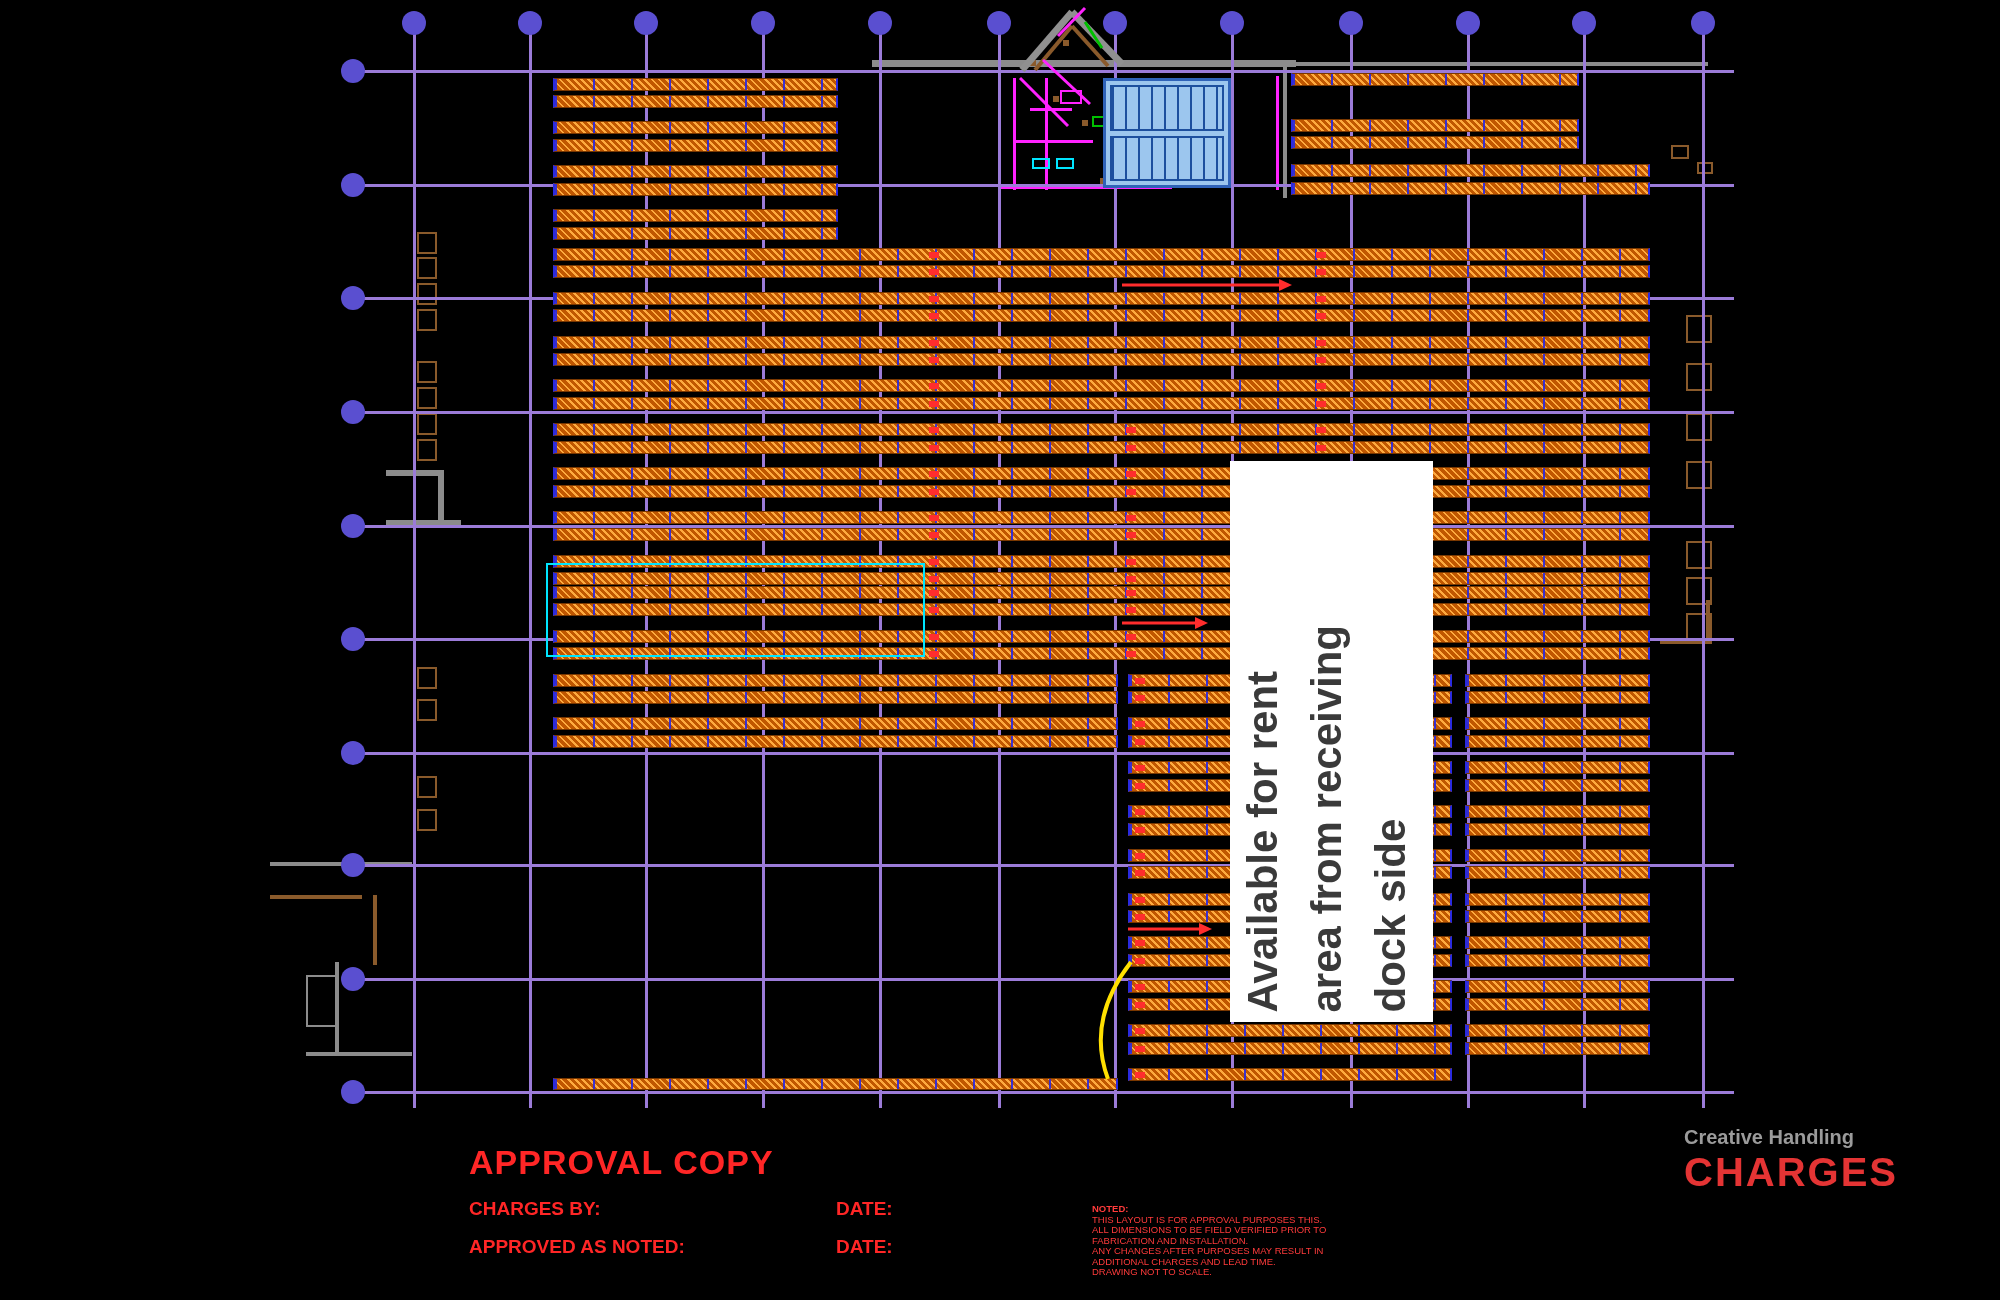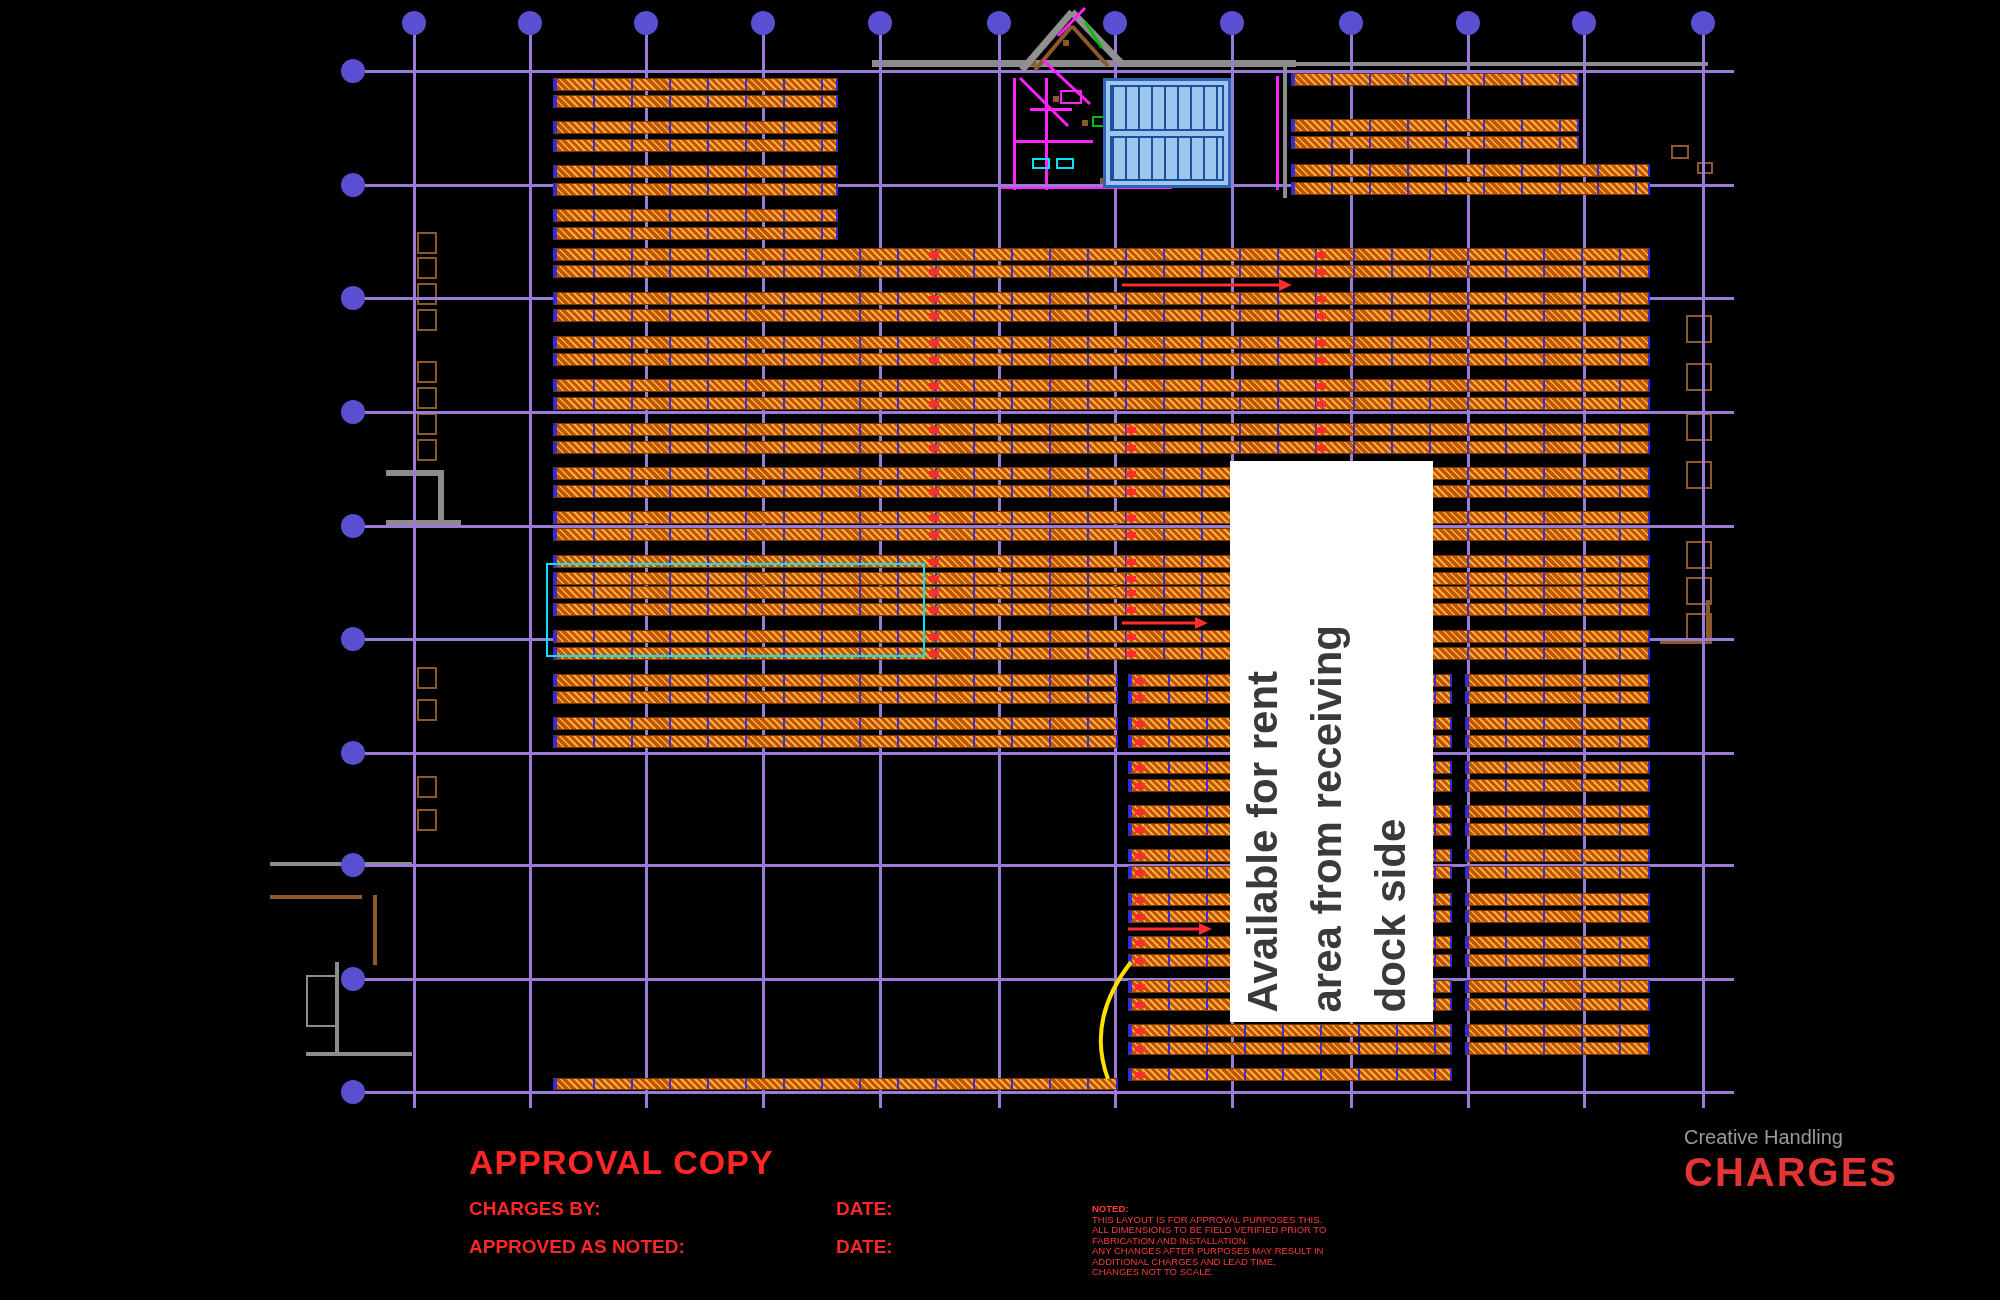--- a/index.html
+++ b/index.html
@@ -30,21 +30,21 @@
     padding-left:10px;box-sizing:border-box;white-space:nowrap;}
   .footer-red{position:absolute;color:#ff2626;font-weight:700;}
   .approval-title{left:469px;top:1143px;font-size:34px;letter-spacing:1px;}
   .approved-by{left:469px;top:1198px;font-size:19px;}
   .approved-noted{left:469px;top:1236px;font-size:19px;}
   .date-1{left:836px;top:1198px;font-size:19px;}
   .date-2{left:836px;top:1236px;font-size:19px;}
   .notes{position:absolute;left:1092px;top:1204px;width:350px;color:#ff3b3b;
     font-size:9.5px;line-height:10.5px;font-weight:400;}
   .notes div:first-child{font-weight:700;}
-  .company{position:absolute;left:1684px;top:1126px;color:#9b9b9b;font-weight:400;font-size:20px;}
+  .company{position:absolute;left:1684px;top:1126px;color:#9b9b9b;font-weight:700;font-size:20px;}
   .stamp{position:absolute;left:1684px;top:1150px;color:#e43434;font-weight:800;font-size:40px;letter-spacing:2px;}
 </style>
 </head>
 <body>
 
 <div id="stage">
 
   <div id="plan-layer" class="abs" style="left:0;top:0;width:2000px;height:1300px;">
       <div class="abs" style="left: 872px; top: 60px; width: 424px; height: 7px; background: rgb(140, 140, 140);"></div>
       <div class="abs" style="left: 1296px; top: 62px; width: 412px; height: 4px; background: rgb(140, 140, 140);"></div>
@@ -326,18 +326,18 @@
   <div class="footer-red date-1">DATE:</div>
   <div class="footer-red date-2">DATE:</div>
 
   <div class="notes">
     <div>NOTED:</div>
     <div>THIS LAYOUT IS FOR APPROVAL PURPOSES THIS.</div>
     <div>ALL DIMENSIONS TO BE FIELD VERIFIED PRIOR TO</div>
     <div>FABRICATION AND INSTALLATION.</div>
     <div>ANY CHANGES AFTER PURPOSES MAY RESULT IN</div>
     <div>ADDITIONAL CHARGES AND LEAD TIME.</div>
-    <div>CHANGES NOT TO SCALE.</div>
+    <div>DRAWING NOT TO SCALE.</div>
   </div>
 
   <div class="company">Creative Handling</div>
   <div class="stamp">CHARGES</div>
 </div>
 
 </body></html>

